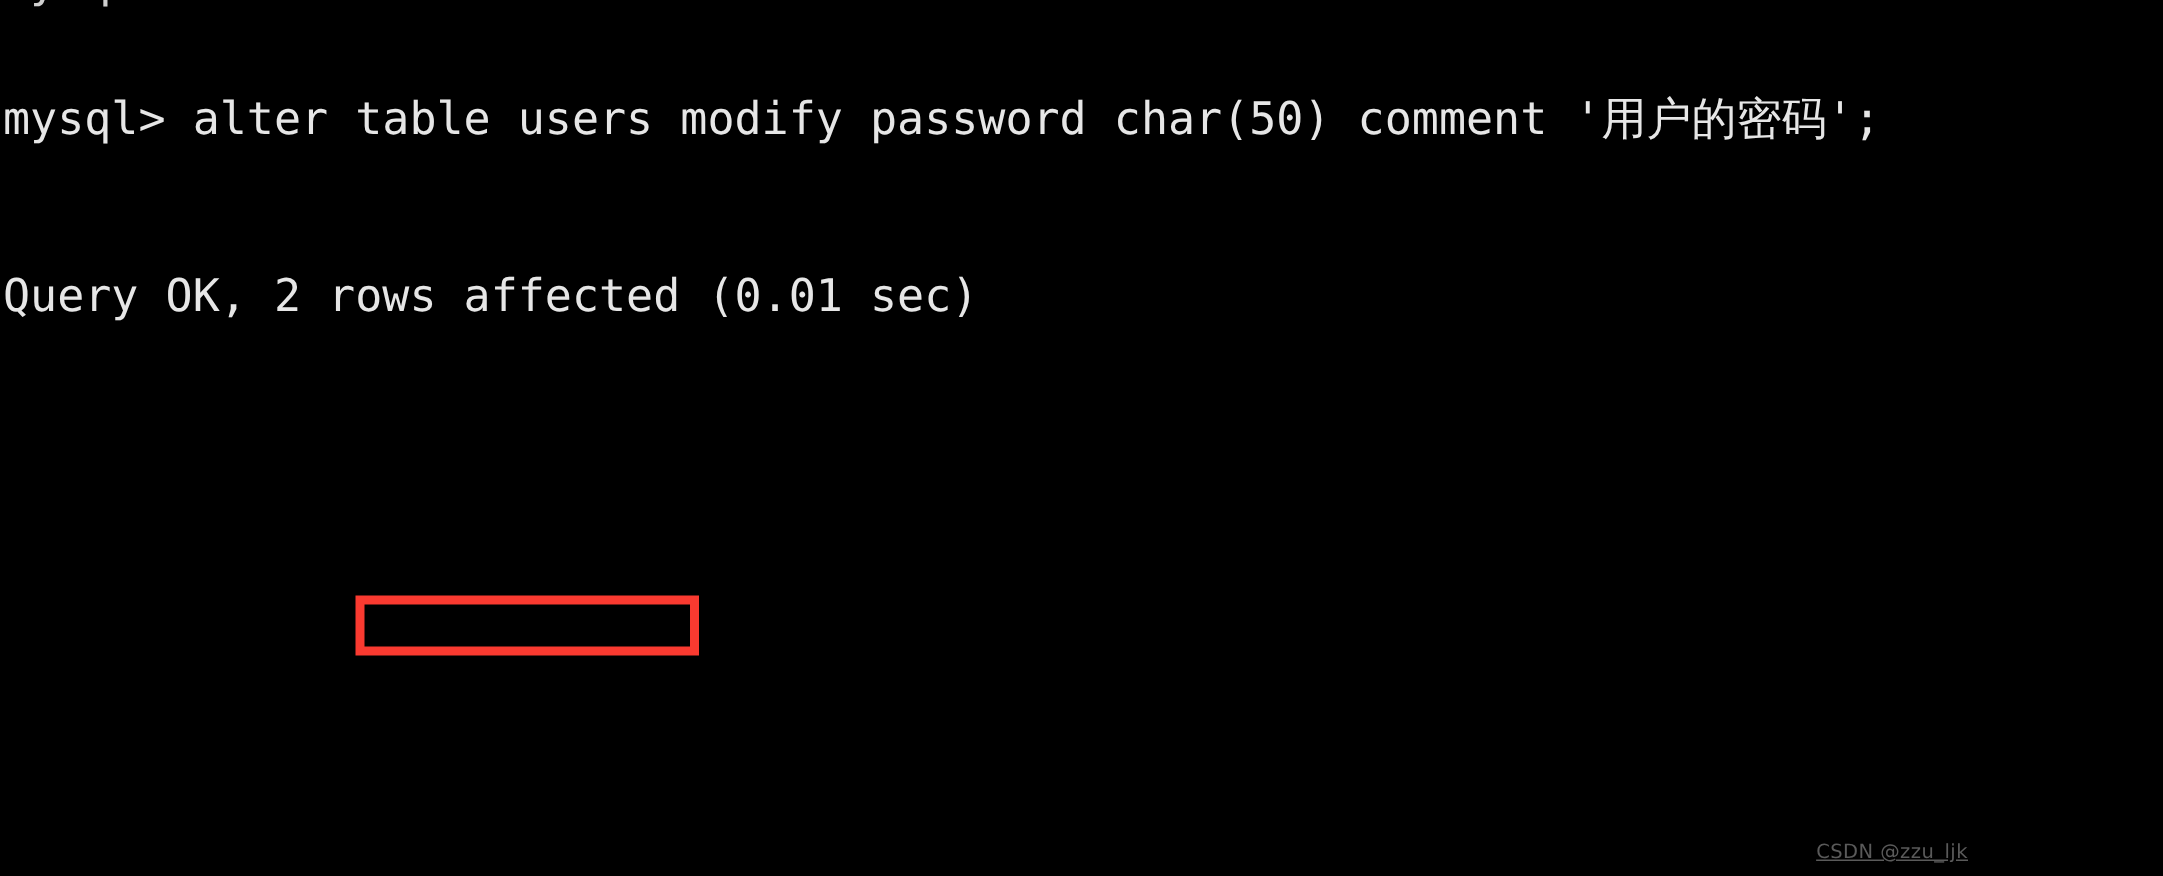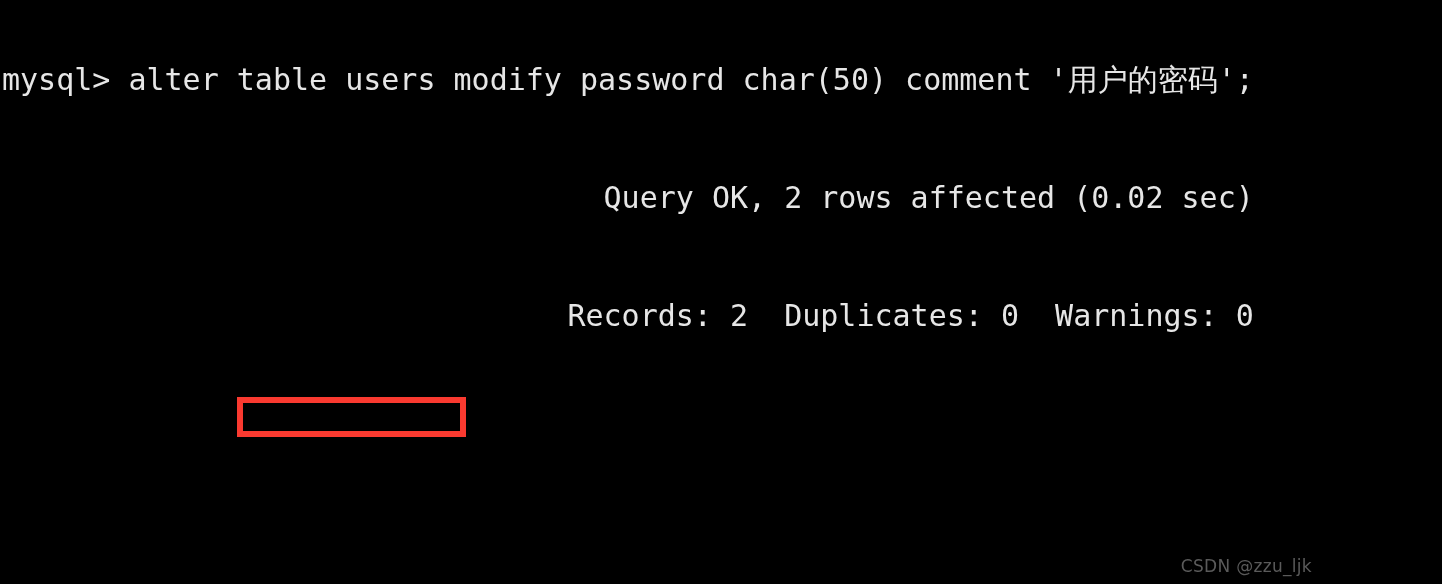--- a/index.html
+++ b/index.html
@@ -14,21 +14,20 @@
     overflow: hidden;
     font-family: "DejaVu Sans Mono", "Liberation Mono", monospace;
   }
 
   #terminal {
     position: relative;
     width: 1324px;
     height: 584px;
     background: #000000;
     overflow: hidden;
-    text-align: right;
   }
 
   
   #console {
     position: absolute;
     left: 2px;
     top: -18px;
     font-family: "DejaVu Sans Mono", "Liberation Mono", monospace;
     font-size: 30px;
     line-height: 39.2px;
@@ -58,24 +57,25 @@
     box-sizing: border-box;
     pointer-events: none;
   }
 
   
   #watermark {
     position: absolute;
     right: 12px;
     bottom: 8px;
     font-family: "DejaVu Sans", "Liberation Sans", sans-serif;
-    font-size: 17px;
+    font-size: 13px;
     color: #5a5a5a;
     letter-spacing: 0.3px;
     white-space: pre;
+    text-decoration: underline;
   }
 
   
   #clipped-top {
     position: absolute;
     left: 0;
     top: 0;
     width: 1442px;
     height: 8px;
     overflow: hidden;
@@ -95,22 +95,21 @@
 <body style="background: rgb(0, 0, 0);">
 
 <div id="terminal" style="background: rgb(0, 0, 0);">
 
   <div id="clipped-top">
     <div class="line">mysql&gt;</div>
   </div>
 
   <div id="console" style="color: rgb(230, 230, 230);">
     <div class="line">mysql&gt; alter table users modify password char(50) comment '用户的密码';</div>
-    <div class="line">Query OK, 2 rows affected (0.02 sec)</div>
-    <div class="line">Records: 2  Duplicates: 0  Warnings: 0</div>
+    <div class="line">Query OK, 2 rows affected (0.01 sec)</div>
     <div class="line blank"></div>
     
     
     
     
     
     
     
     
     

